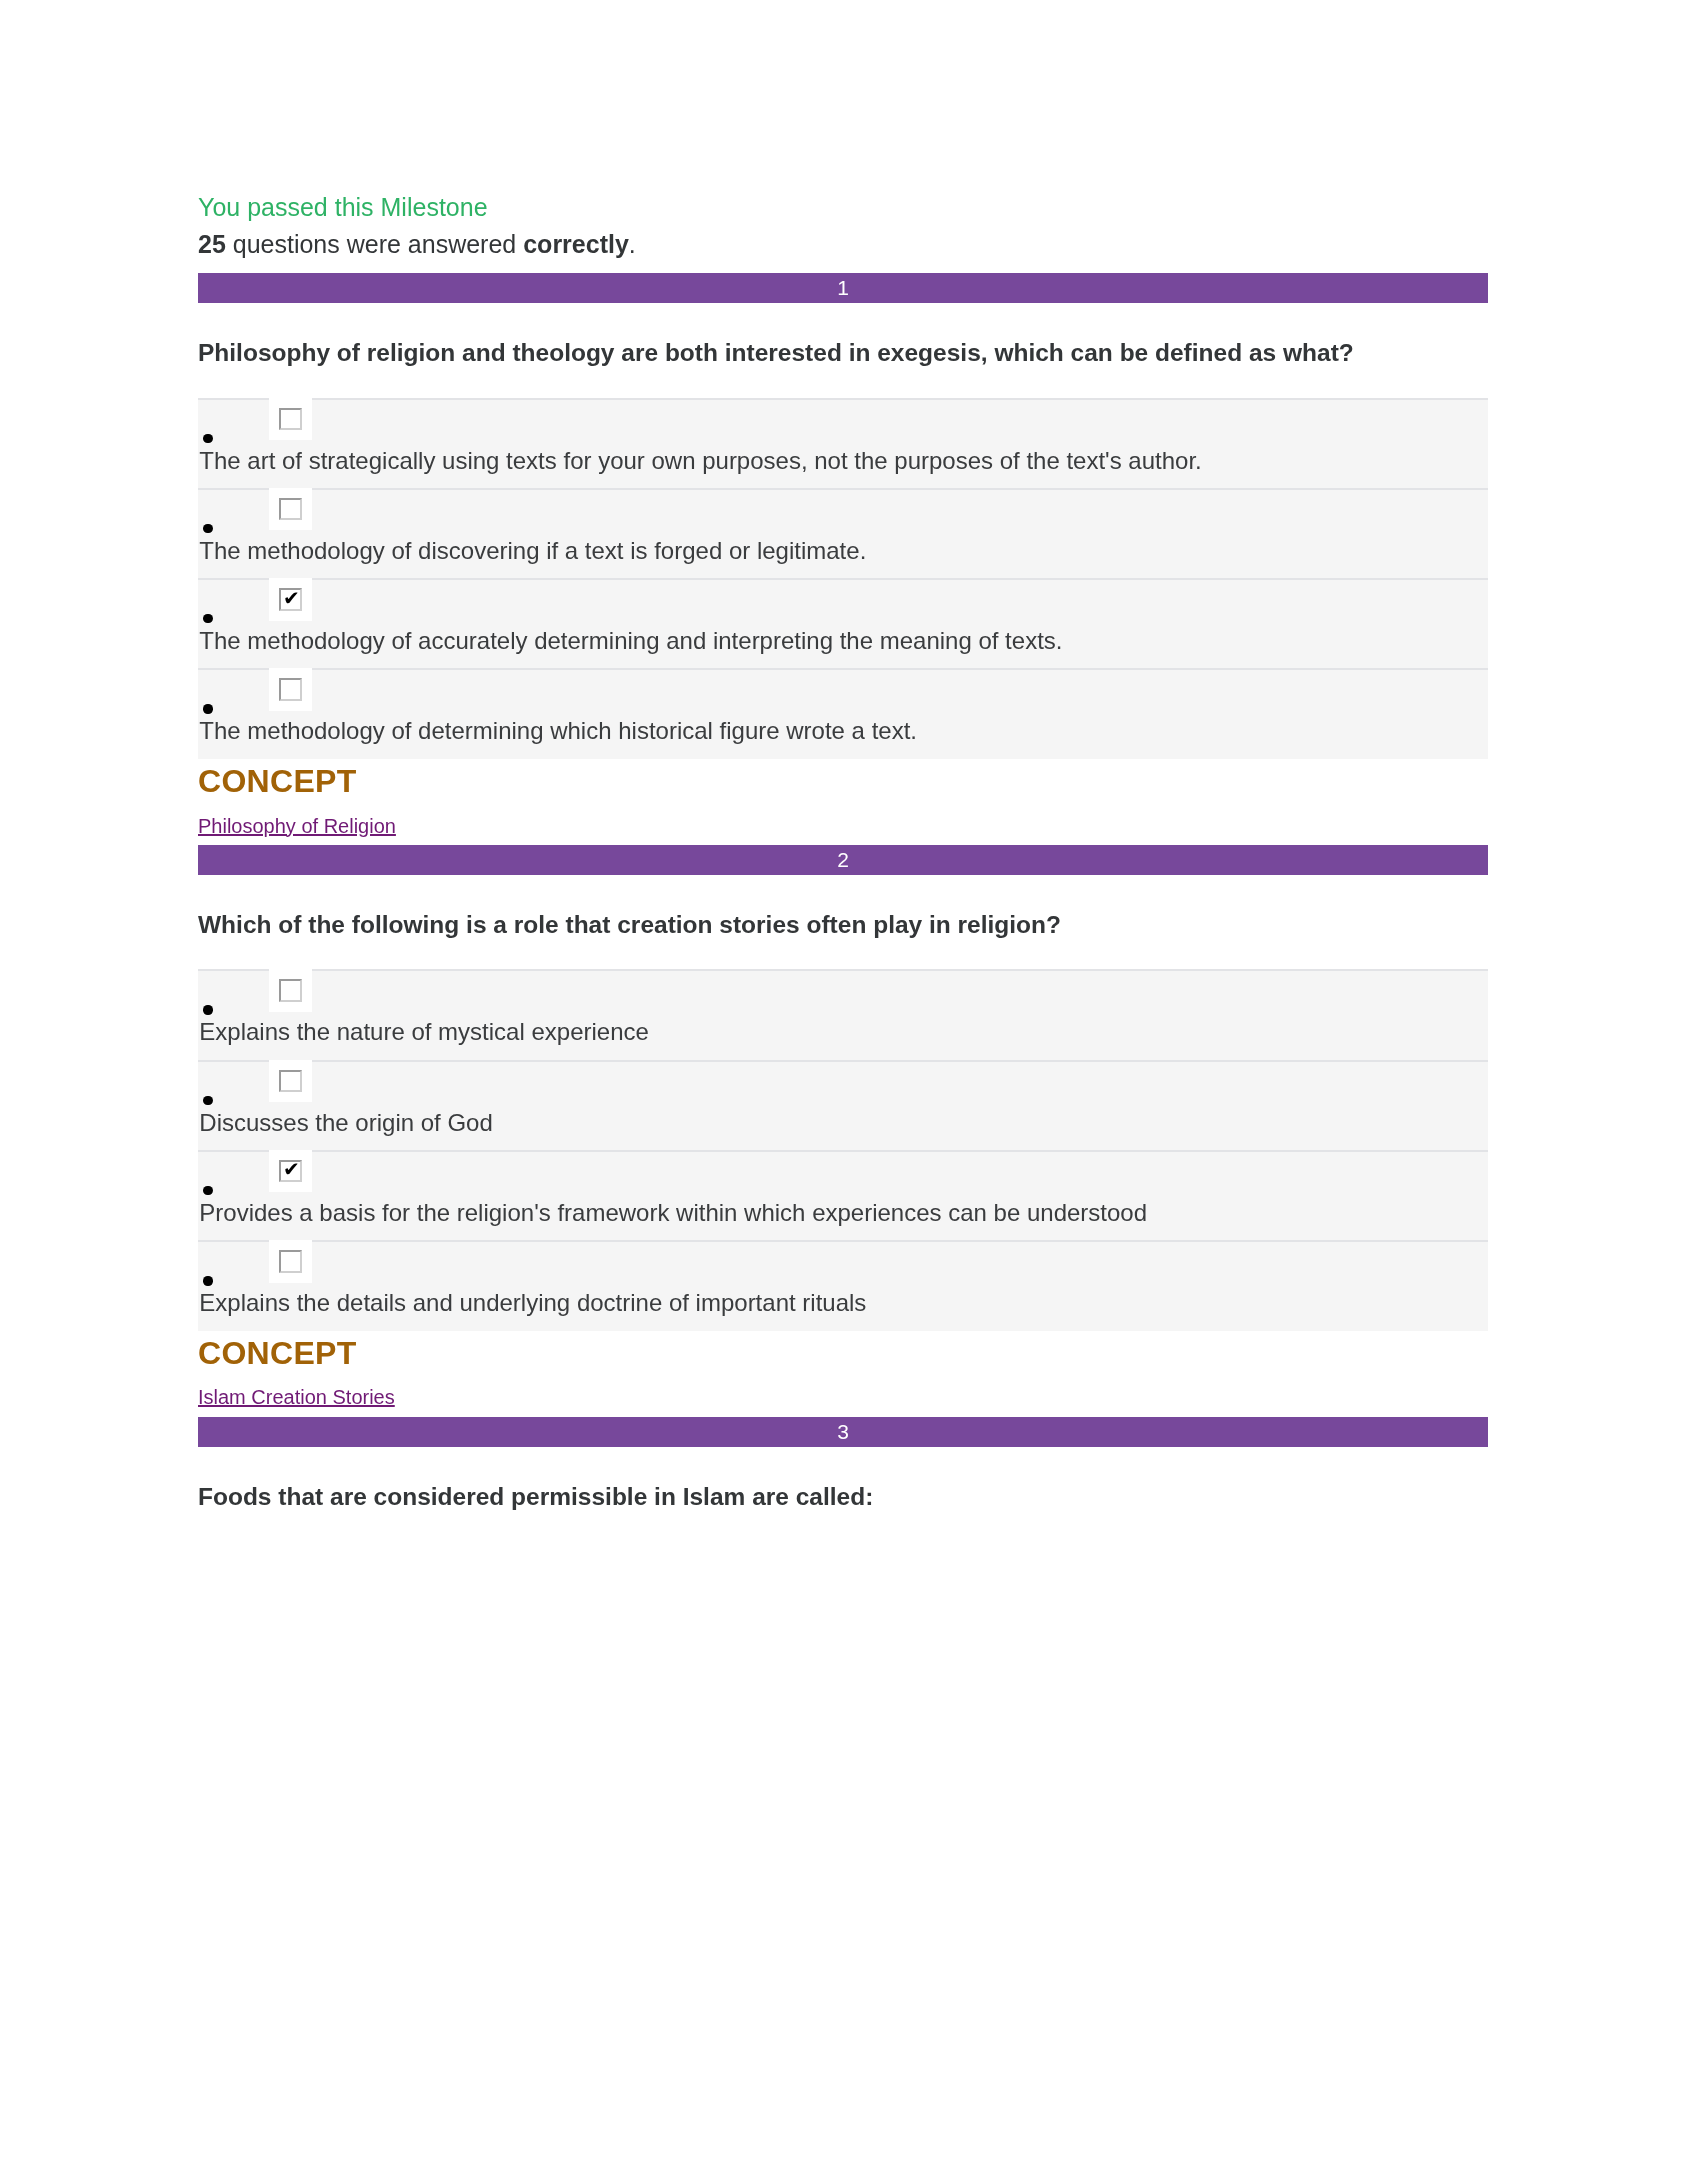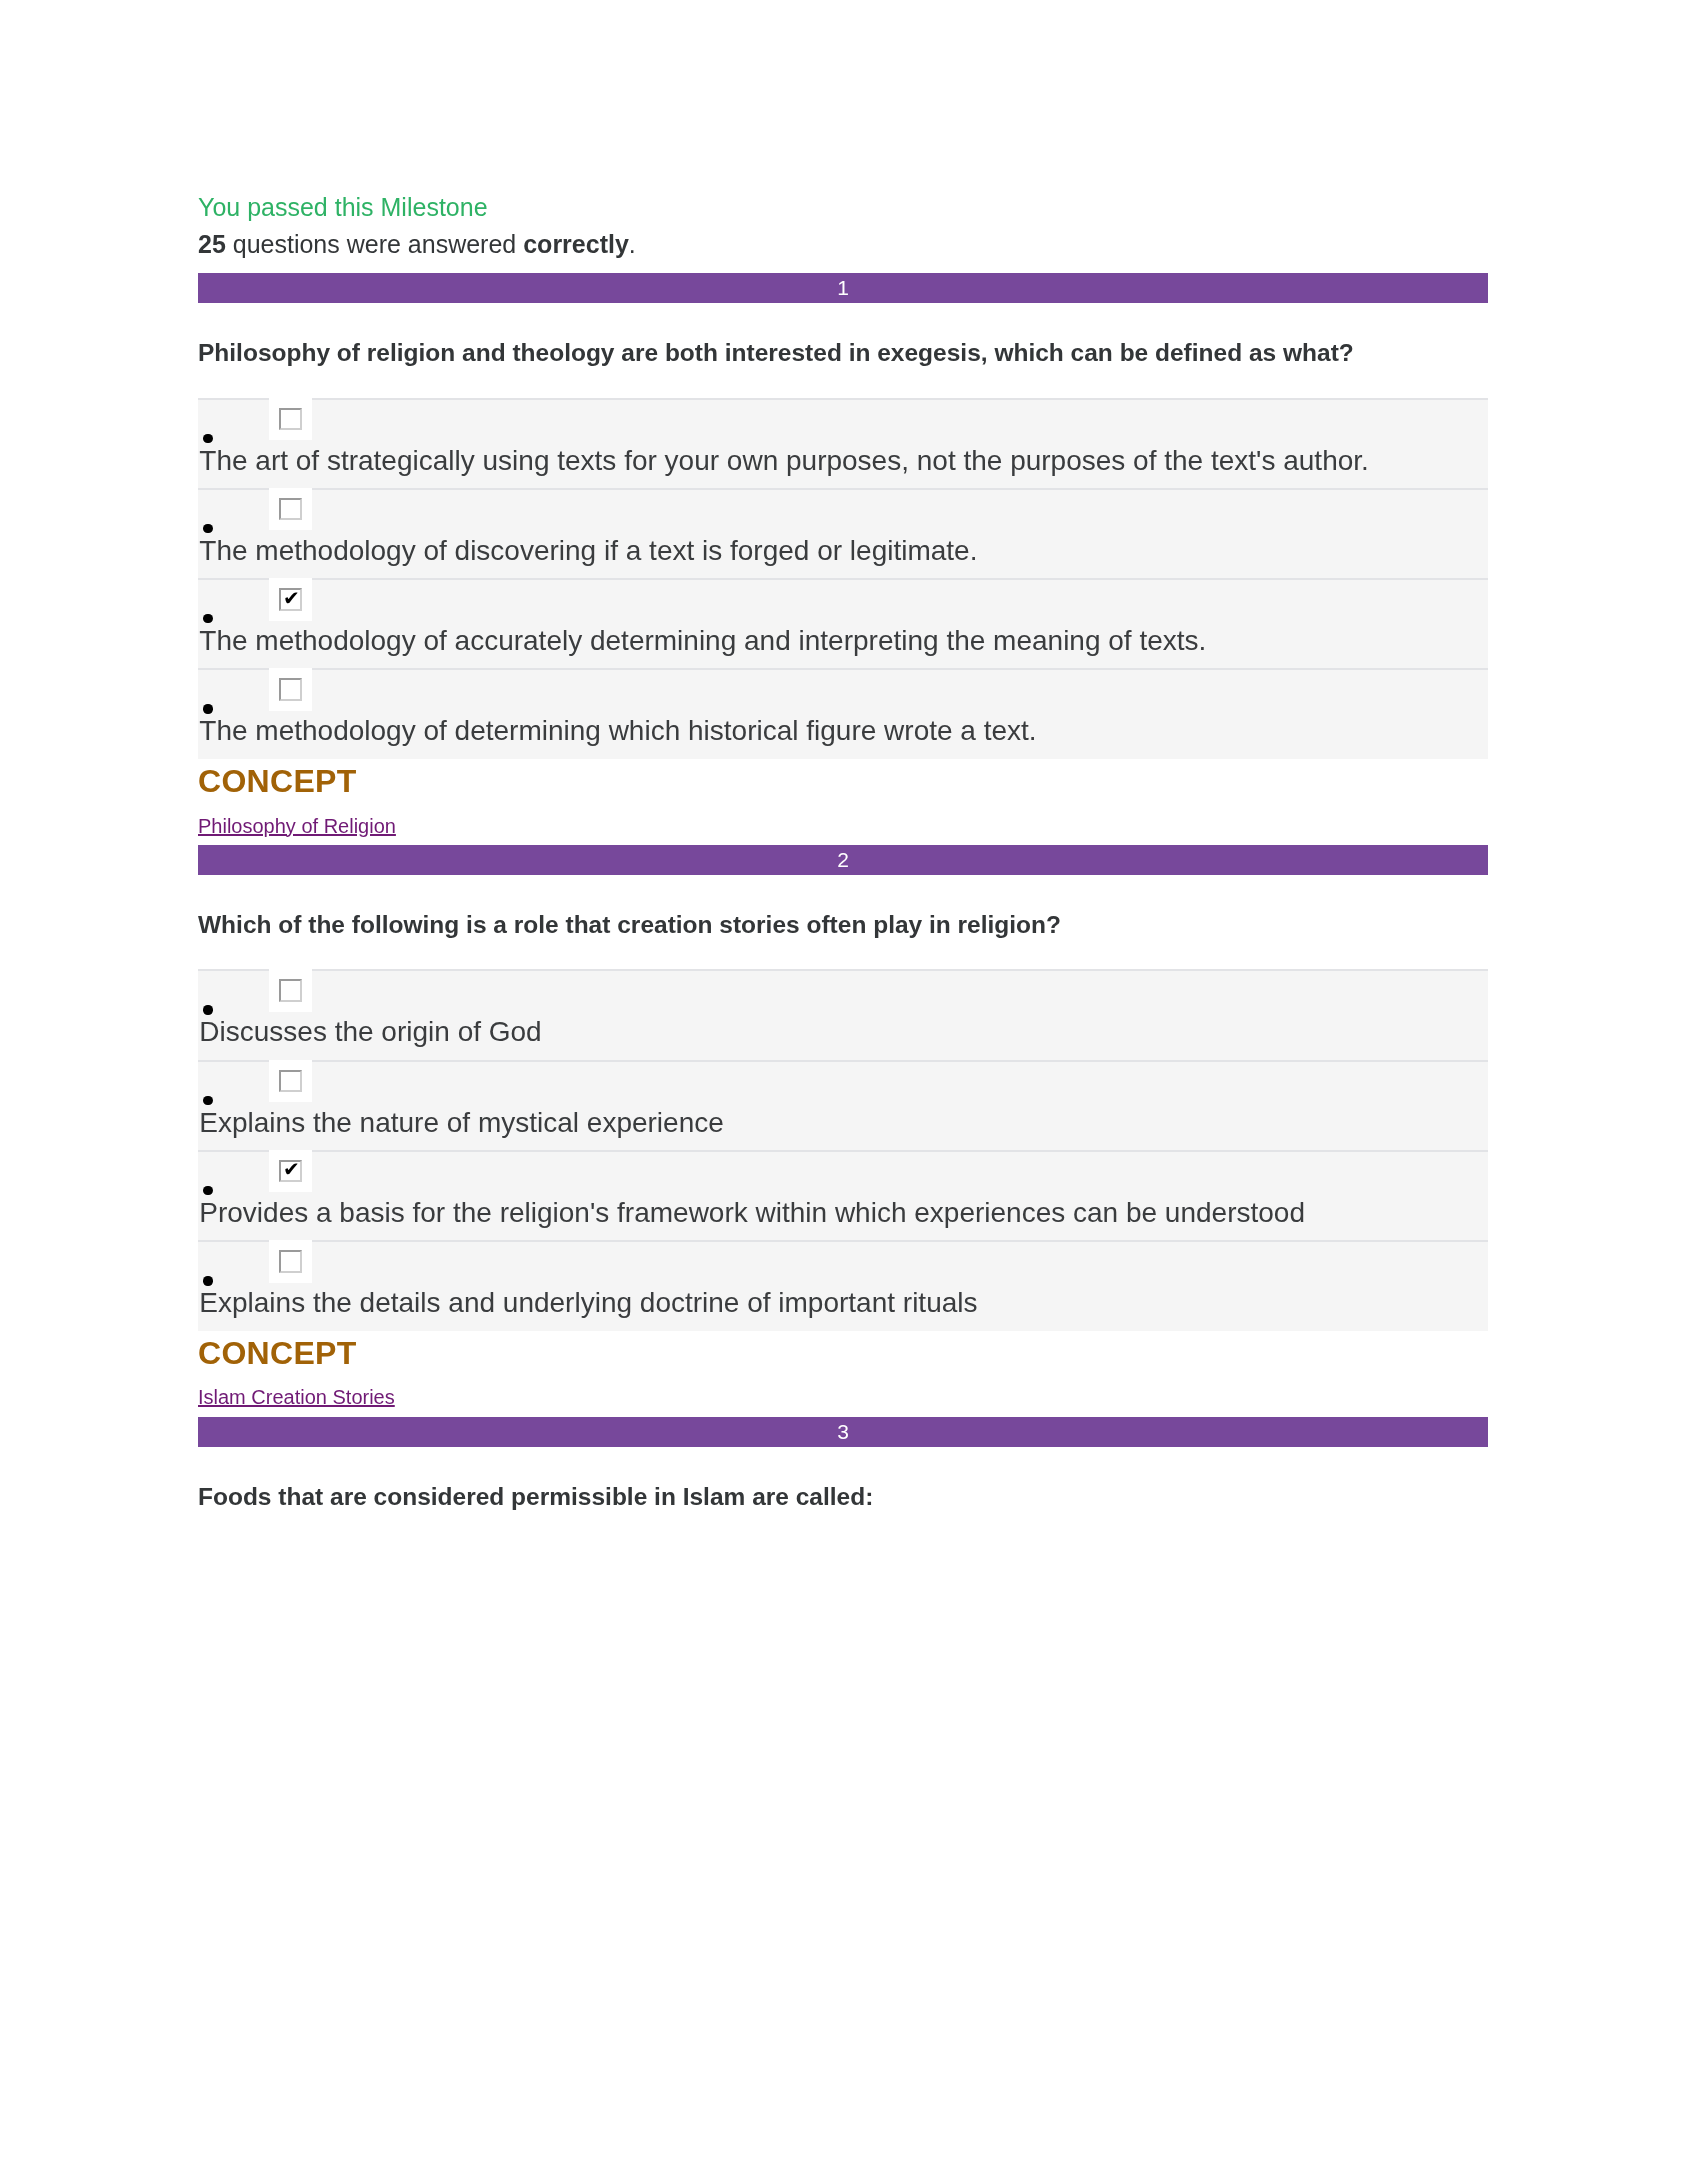--- a/index.html
+++ b/index.html
@@ -114,21 +114,21 @@
     position: absolute;
     left: 2px;
     top: -2.6px;
     font-size: 20px;
     line-height: 20px;
     color: #000000;
     font-family: "DejaVu Sans", sans-serif;
   }
 
   .opt-label {
-    font-size: 28px;
+    font-size: 24px;
     line-height: 37px;
     color: #3A3C3E;
     padding: 0 12px 4px 1.3px;
     max-width: 1257px;
   }
 
   
   .concept-title {
     font-size: 32px;
     line-height: 41px;
@@ -179,26 +179,26 @@
             <li class="option">
               <span class="opt-bullet"></span>
               <div class="opt-checkbox-wrap"><span class="checkbox unchecked"></span></div>
               <div class="opt-label">The methodology of determining which historical figure wrote a text.</div>
             </li>
           </ul><div class="concept-title">CONCEPT</div><a class="concept-link" href="#">Philosophy of Religion</a></div>
         <div class="block"><div class="qbar">2</div><div class="qtext">Which of the following is a role that creation stories often play in religion?</div><ul class="options">
             <li class="option">
               <span class="opt-bullet"></span>
               <div class="opt-checkbox-wrap"><span class="checkbox unchecked"></span></div>
+              <div class="opt-label">Explains the nature of mystical experience</div>
+            </li>
+            <li class="option">
+              <span class="opt-bullet"></span>
+              <div class="opt-checkbox-wrap"><span class="checkbox unchecked"></span></div>
               <div class="opt-label">Discusses the origin of God</div>
-            </li>
-            <li class="option">
-              <span class="opt-bullet"></span>
-              <div class="opt-checkbox-wrap"><span class="checkbox unchecked"></span></div>
-              <div class="opt-label">Explains the nature of mystical experience</div>
             </li>
             <li class="option">
               <span class="opt-bullet"></span>
               <div class="opt-checkbox-wrap"><span class="checkbox checked"><span class="tick">✔</span></span></div>
               <div class="opt-label">Provides a basis for the religion's framework within which experiences can be understood</div>
             </li>
             <li class="option">
               <span class="opt-bullet"></span>
               <div class="opt-checkbox-wrap"><span class="checkbox unchecked"></span></div>
               <div class="opt-label">Explains the details and underlying doctrine of important rituals</div>

